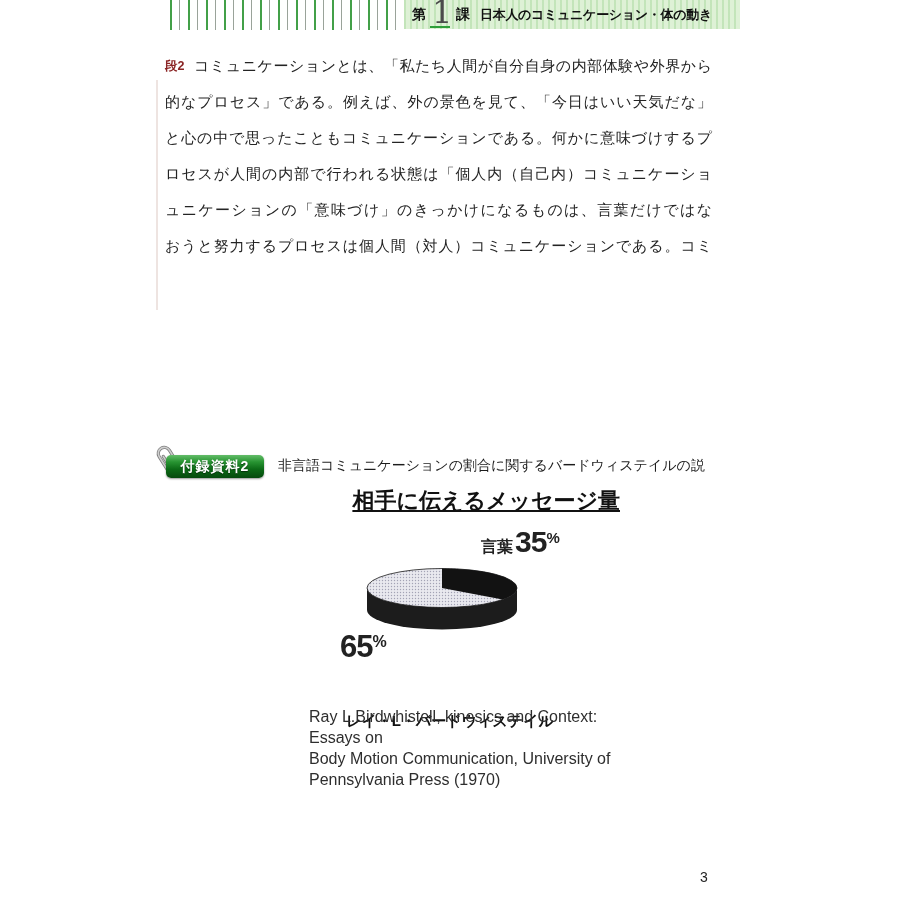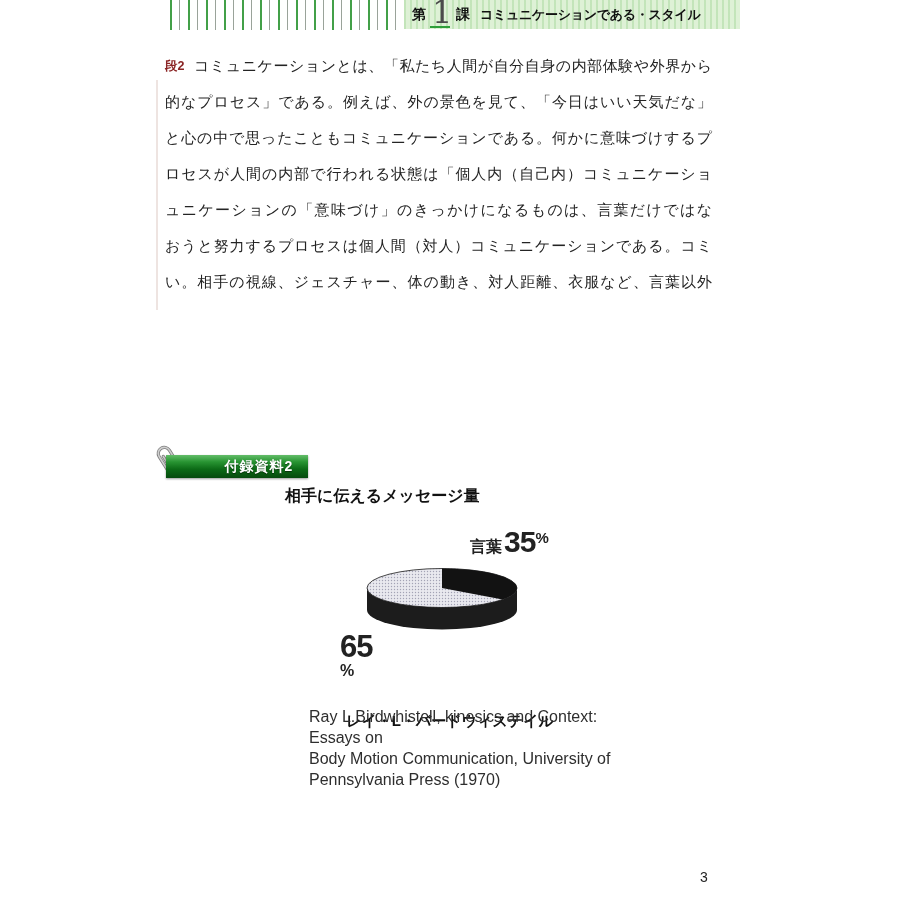--- a/index.html
+++ b/index.html
@@ -32,42 +32,42 @@
   
   .para{position:absolute;left:165px;top:55px;width:547px;}
   .pline{height:36px;font-size:15px;line-height:22px;color:#242424;
     text-align:justify;text-align-last:justify;white-space:normal;}
   .pline.last{text-align-last:left;}
   .pmarker{display:inline-block;color:#8a2424;font-weight:bold;font-size:12.5px;
     margin-right:9px;transform:translateY(-1px);}
 
   
   .clip-svg{position:absolute;left:149px;top:440px;}
-  .badge{position:absolute;left:166px;top:455px;width:98px;height:23px;border-radius:0;
+  .badge{position:absolute;left:166px;top:455px;width:98px;height:23px;border-radius:5px;
     background:linear-gradient(180deg,#63bd69 0%,#289432 30%,#0c6a16 62%,#064a0e 100%);
     box-shadow:0 1px 2px rgba(0,0,0,.4);
-    display:flex;align-items:center;justify-content:center;padding-left:44px;}
+    display:flex;align-items:center;justify-content:center;}
   .badge-label{color:#ffffff;font-weight:bold;font-size:14px;letter-spacing:1px;
     text-shadow:0 1px 1px rgba(0,0,0,.5);}
   .appendix-caption{position:absolute;left:278px;top:457px;font-size:14px;color:#1c1c1c;white-space:nowrap;}
 
   
-  .chart-title{position:absolute;left:285px;top:486px;width:335px;text-align:left;
-    font-size:16px;font-weight:bold;color:#111;white-space:nowrap;}
+  .chart-title{position:absolute;left:285px;top:486px;width:335px;text-align:right;
+    font-size:22px;font-weight:bold;color:#111;white-space:nowrap;text-decoration:underline;}
 
   .label-words{position:absolute;left:470px;top:528px;display:flex;align-items:flex-end;}
-  .label-words .w{font-size:16px;font-weight:bold;line-height:18px;margin-right:2px;}
+  .label-words .w{font-size:16px;font-weight:bold;line-height:18px;margin-right:2px;margin-left:11px;}
   .label-words .v{font-size:30px;font-weight:bold;line-height:28px;letter-spacing:-1px;}
   .label-words .p{font-size:15px;font-weight:bold;align-self:flex-start;margin-top:1px;}
 
   .pie-wrap{position:absolute;left:357px;top:558px;width:165px;height:74px;}
 
   .label-nonverbal{position:absolute;left:281px;top:577px;font-size:15px;font-weight:bold;
     line-height:20px;color:#111;white-space:nowrap;}
-  .label-nv-pct{position:absolute;left:340px;top:632px;display:flex;align-items:flex-start;flex-direction:column;}
+  .label-nv-pct{position:absolute;left:340px;top:632px;display:flex;align-items:flex-start;}
   .label-nv-pct .v{font-size:31px;font-weight:bold;line-height:29px;letter-spacing:-1px;}
   .label-nv-pct .p{font-size:16px;font-weight:bold;align-self:flex-start;margin-top:1px;}
 
   .chart-source{position:absolute;left:280px;top:676px;width:340px;text-align:center;
     font-size:15px;font-weight:bold;color:#111;white-space:nowrap;margin-top:36px;}
   .citation{position:absolute;left:309px;top:706px;width:310px;font-size:16px;
     line-height:21px;color:#2e2e2e;}
 
   .page-num{position:absolute;left:700px;top:869px;font-size:14px;color:#222;}
 </style>
@@ -78,47 +78,47 @@
 
   <div class="hdr-stripes"></div>
   <div class="hdr-band">
     <div class="hdr-inner">
       <span class="hdr-kanji">第</span>
       <span class="hdr-num-wrap">
         <span class="hdr-num">1</span>
         <span class="hdr-num-bar"></span>
       </span>
       <span class="hdr-kanji">課</span>
-      <span class="hdr-title">コミュニケーションである・スタイル</span>
+      <span class="hdr-title">日本人のコミュニケーション・体の動き</span>
     </div>
   </div>
 
   <div class="gutter-mark"></div>
 
   <div class="para">
     <div class="pline">
       <span class="pmarker">段2</span><span>コミュニケーションとは、「私たち人間が自分自身の内部体験や外界から</span>
     </div>
     <div class="pline">的なプロセス」である。例えば、外の景色を見て、「今日はいい天気だな」</div>
     <div class="pline">と心の中で思ったこともコミュニケーションである。何かに意味づけするプ</div>
     <div class="pline">ロセスが人間の内部で行われる状態は「個人内（自己内）コミュニケーショ</div>
     <div class="pline">ュニケーションの「意味づけ」のきっかけになるものは、言葉だけではな</div>
     <div class="pline">おうと努力するプロセスは個人間（対人）コミュニケーションである。コミ</div>
-    <div class="pline">い。相手の視線、ジェスチャー、体の動き、対人距離、衣服など、言葉以外</div>
   </div>
 
   <svg class="clip-svg" width="40" height="42" viewBox="0 0 40 42">
     <g transform="rotate(-32 20 21)">
       <path d="M14 32 L14 12 a6 6 0 0 1 12 0 L26 33 a4.2 4.2 0 0 1 -8.4 0 L17.6 14" fill="none" stroke="#7d7d7d" stroke-width="3.2" stroke-linecap="round"></path>
       <path d="M14 32 L14 12 a6 6 0 0 1 12 0 L26 33 a4.2 4.2 0 0 1 -8.4 0 L17.6 14" fill="none" stroke="#cfcfcf" stroke-width="1.6" stroke-linecap="round"></path>
     </g>
   </svg>
   <div class="badge">
     <span class="badge-label">付録資料2</span>
   </div>
+  <div class="appendix-caption">非言語コミュニケーションの割合に関するバードウィステイルの説</div>
 
   <div class="chart-title">相手に伝えるメッセージ量</div>
 
   <div class="label-words">
     <span class="w">言葉</span>
     <span class="v">35</span>
     <span class="p">%</span>
   </div>
 
   <div class="pie-wrap">

